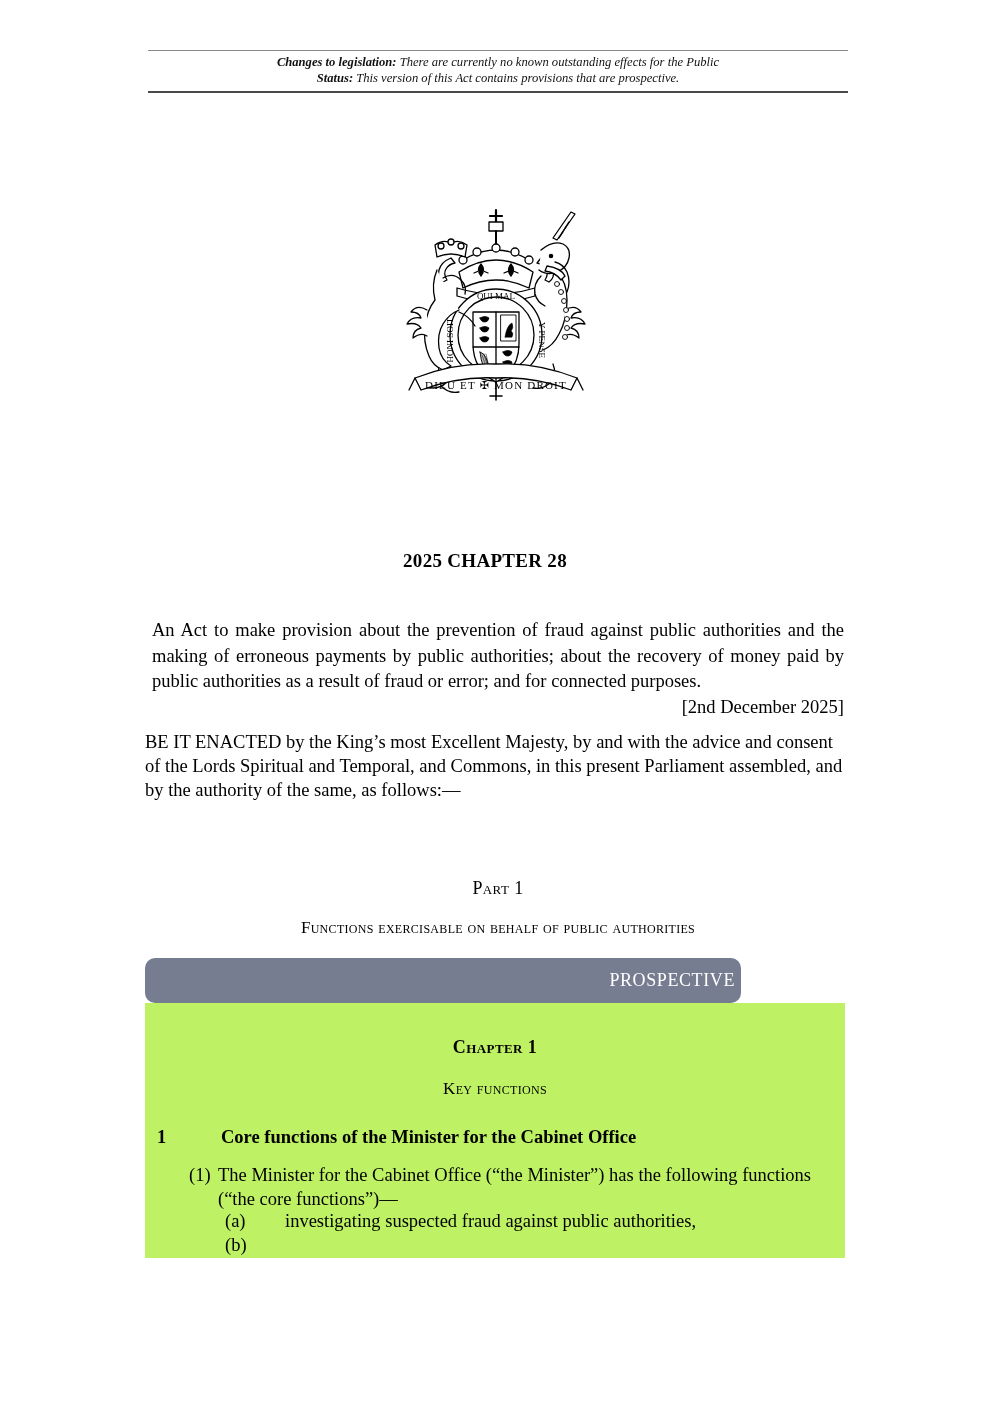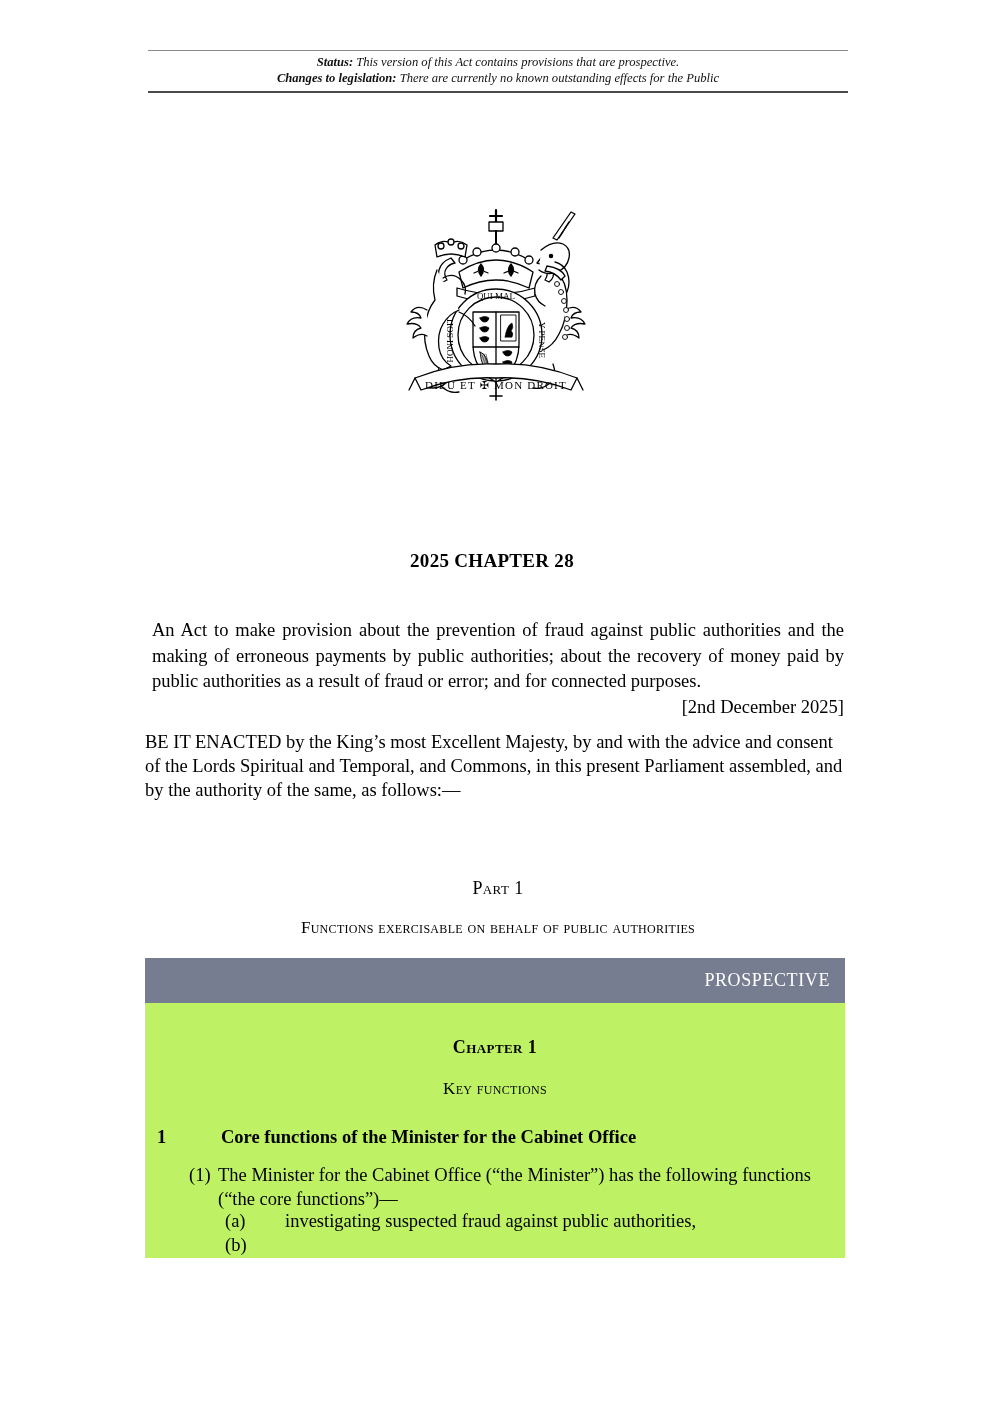--- a/index.html
+++ b/index.html
@@ -70,21 +70,21 @@
     left: 148px;
     top: 425px;
     width: 700px;
     text-align: center;
     font-size: 38px;
     line-height: 52px;
     letter-spacing: 0.1px;
   }
   .chapter-ref {
     position: absolute;
-    left: 142px;
+    left: 135px;
     top: 550px;
     width: 700px;
     text-align: center;
     font-weight: bold;
     font-size: 19px;
     font-variant: small-caps;
     letter-spacing: 0.3px;
   }
 
   
@@ -136,28 +136,29 @@
     font-size: 17px;
     font-variant: small-caps;
     letter-spacing: 0.3px;
   }
 
   
   .prospective-banner {
     position: absolute;
     left: 145px;
     top: 958px;
-    width: 700px;
+    width: 596px;
     height: 45px;
     background: #777d90;
     box-sizing: border-box;
     display: flex;
     align-items: center;
     justify-content: flex-end;
-    padding-right: 15px;
+    padding-right: 6px;
+    border-radius: 10px;
   }
   .prospective-label {
     color: #ffffff;
     font-size: 18px;
     letter-spacing: 0.6px;
   }
   .panel {
     position: absolute;
     left: 145px;
     top: 1003px;
@@ -254,24 +255,24 @@
 </style>
 </head>
 <body>
 
 <div class="page">
 
   <div class="header-block">
     <div class="header-rule-top"></div>
     <div class="header-lines">
       <div>
-        <b>Status:</b><span> This version of this Act contains provisions that are prospective.</span>
+        <b>Changes to legislation:</b><span> There are currently no known outstanding effects for the Public</span>
       </div>
       <div>
-        <b>Changes to legislation:</b><span> There are currently no known outstanding effects for the Public</span>
+        <b>Status:</b><span> This version of this Act contains provisions that are prospective.</span>
       </div>
     </div>
     <div class="header-rule-bottom"></div>
   </div>
 
   <div class="crest">
     <svg width="230" height="205" viewBox="0 0 230 205" fill="none" stroke="#000" stroke-width="1.3" stroke-linecap="round" stroke-linejoin="round">
 
       <g>
         <path d="M115 10 l0 14 M109 16 l12 0" stroke-width="2.2"></path>

